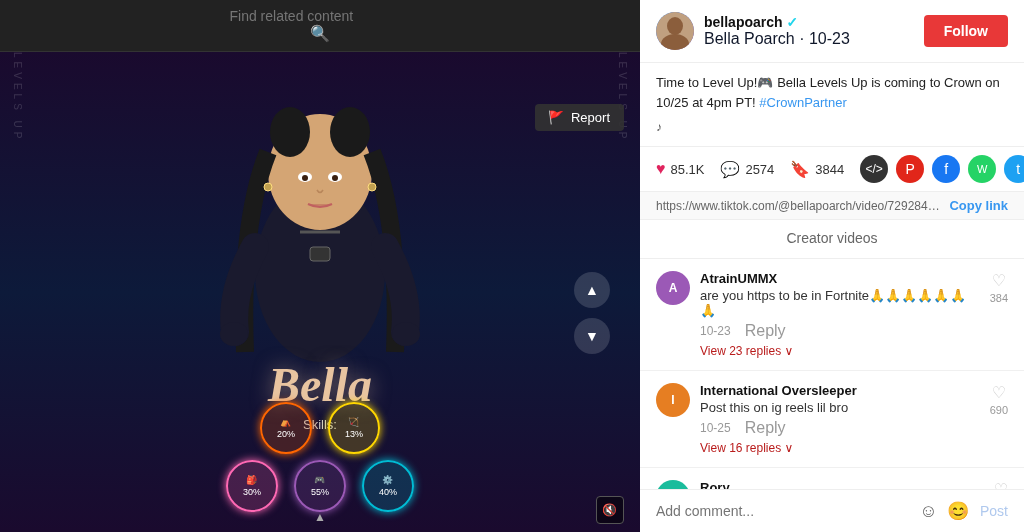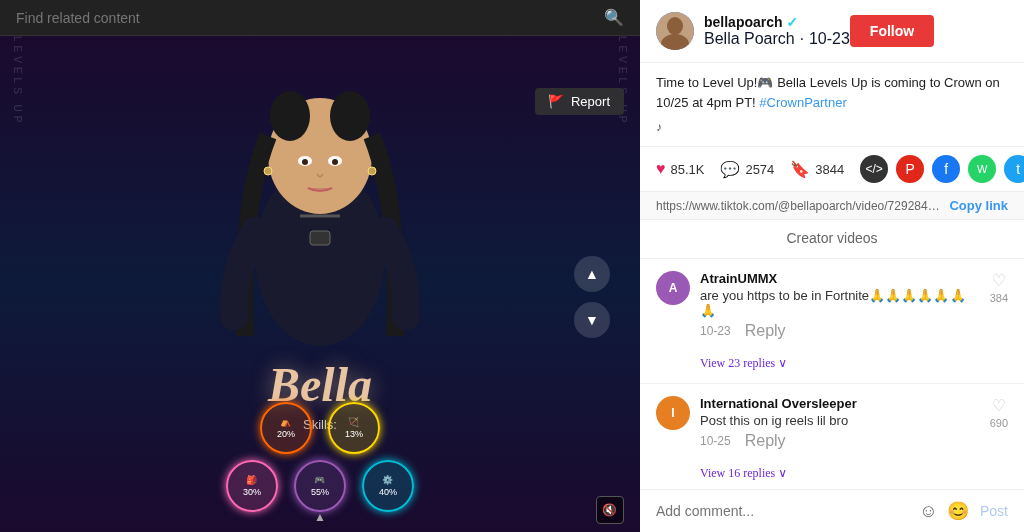--- a/index.html
+++ b/index.html
@@ -25,20 +25,21 @@
 
     .search-bar {
       width: 100%;
       padding: 8px 16px;
       display: flex;
       align-items: center;
       background: #222;
       border-bottom: 1px solid #333;
       position: relative;
       z-index: 10;
+      flex-direction: column;
     }
 
     .search-input {
       flex: 1;
       background: transparent;
       border: none;
       color: #ccc;
       font-size: 14px;
       outline: none;
     }
@@ -237,20 +238,21 @@
       height: 532px;
       background: #fff;
       display: flex;
       flex-direction: column;
     }
 
     .post-header {
       padding: 12px 16px;
       display: flex;
       align-items: center;
+      justify-content: space-between;
       border-bottom: 1px solid #eee;
     }
 
     .author-info {
       display: flex;
       align-items: center;
       gap: 10px;
     }
 
     .avatar {
@@ -487,27 +489,26 @@
       cursor: pointer;
     }
 
     .comment-like-count {
       font-size: 11px;
       color: #999;
     }
 
     .view-replies {
       font-size: 12px;
-      color: #6d28d9;
-      margin-top: 16px;
+      color: #b91c1c;
+      margin-top: 4px;
       cursor: pointer;
       display: flex;
       align-items: center;
       gap: 4px;
-      font-family: Liberation Serif, serif;
     }
 
     
     .add-comment-bar {
       padding: 10px 16px;
       display: flex;
       align-items: center;
       gap: 10px;
       border-top: 1px solid #eee;
       background: #fff;

